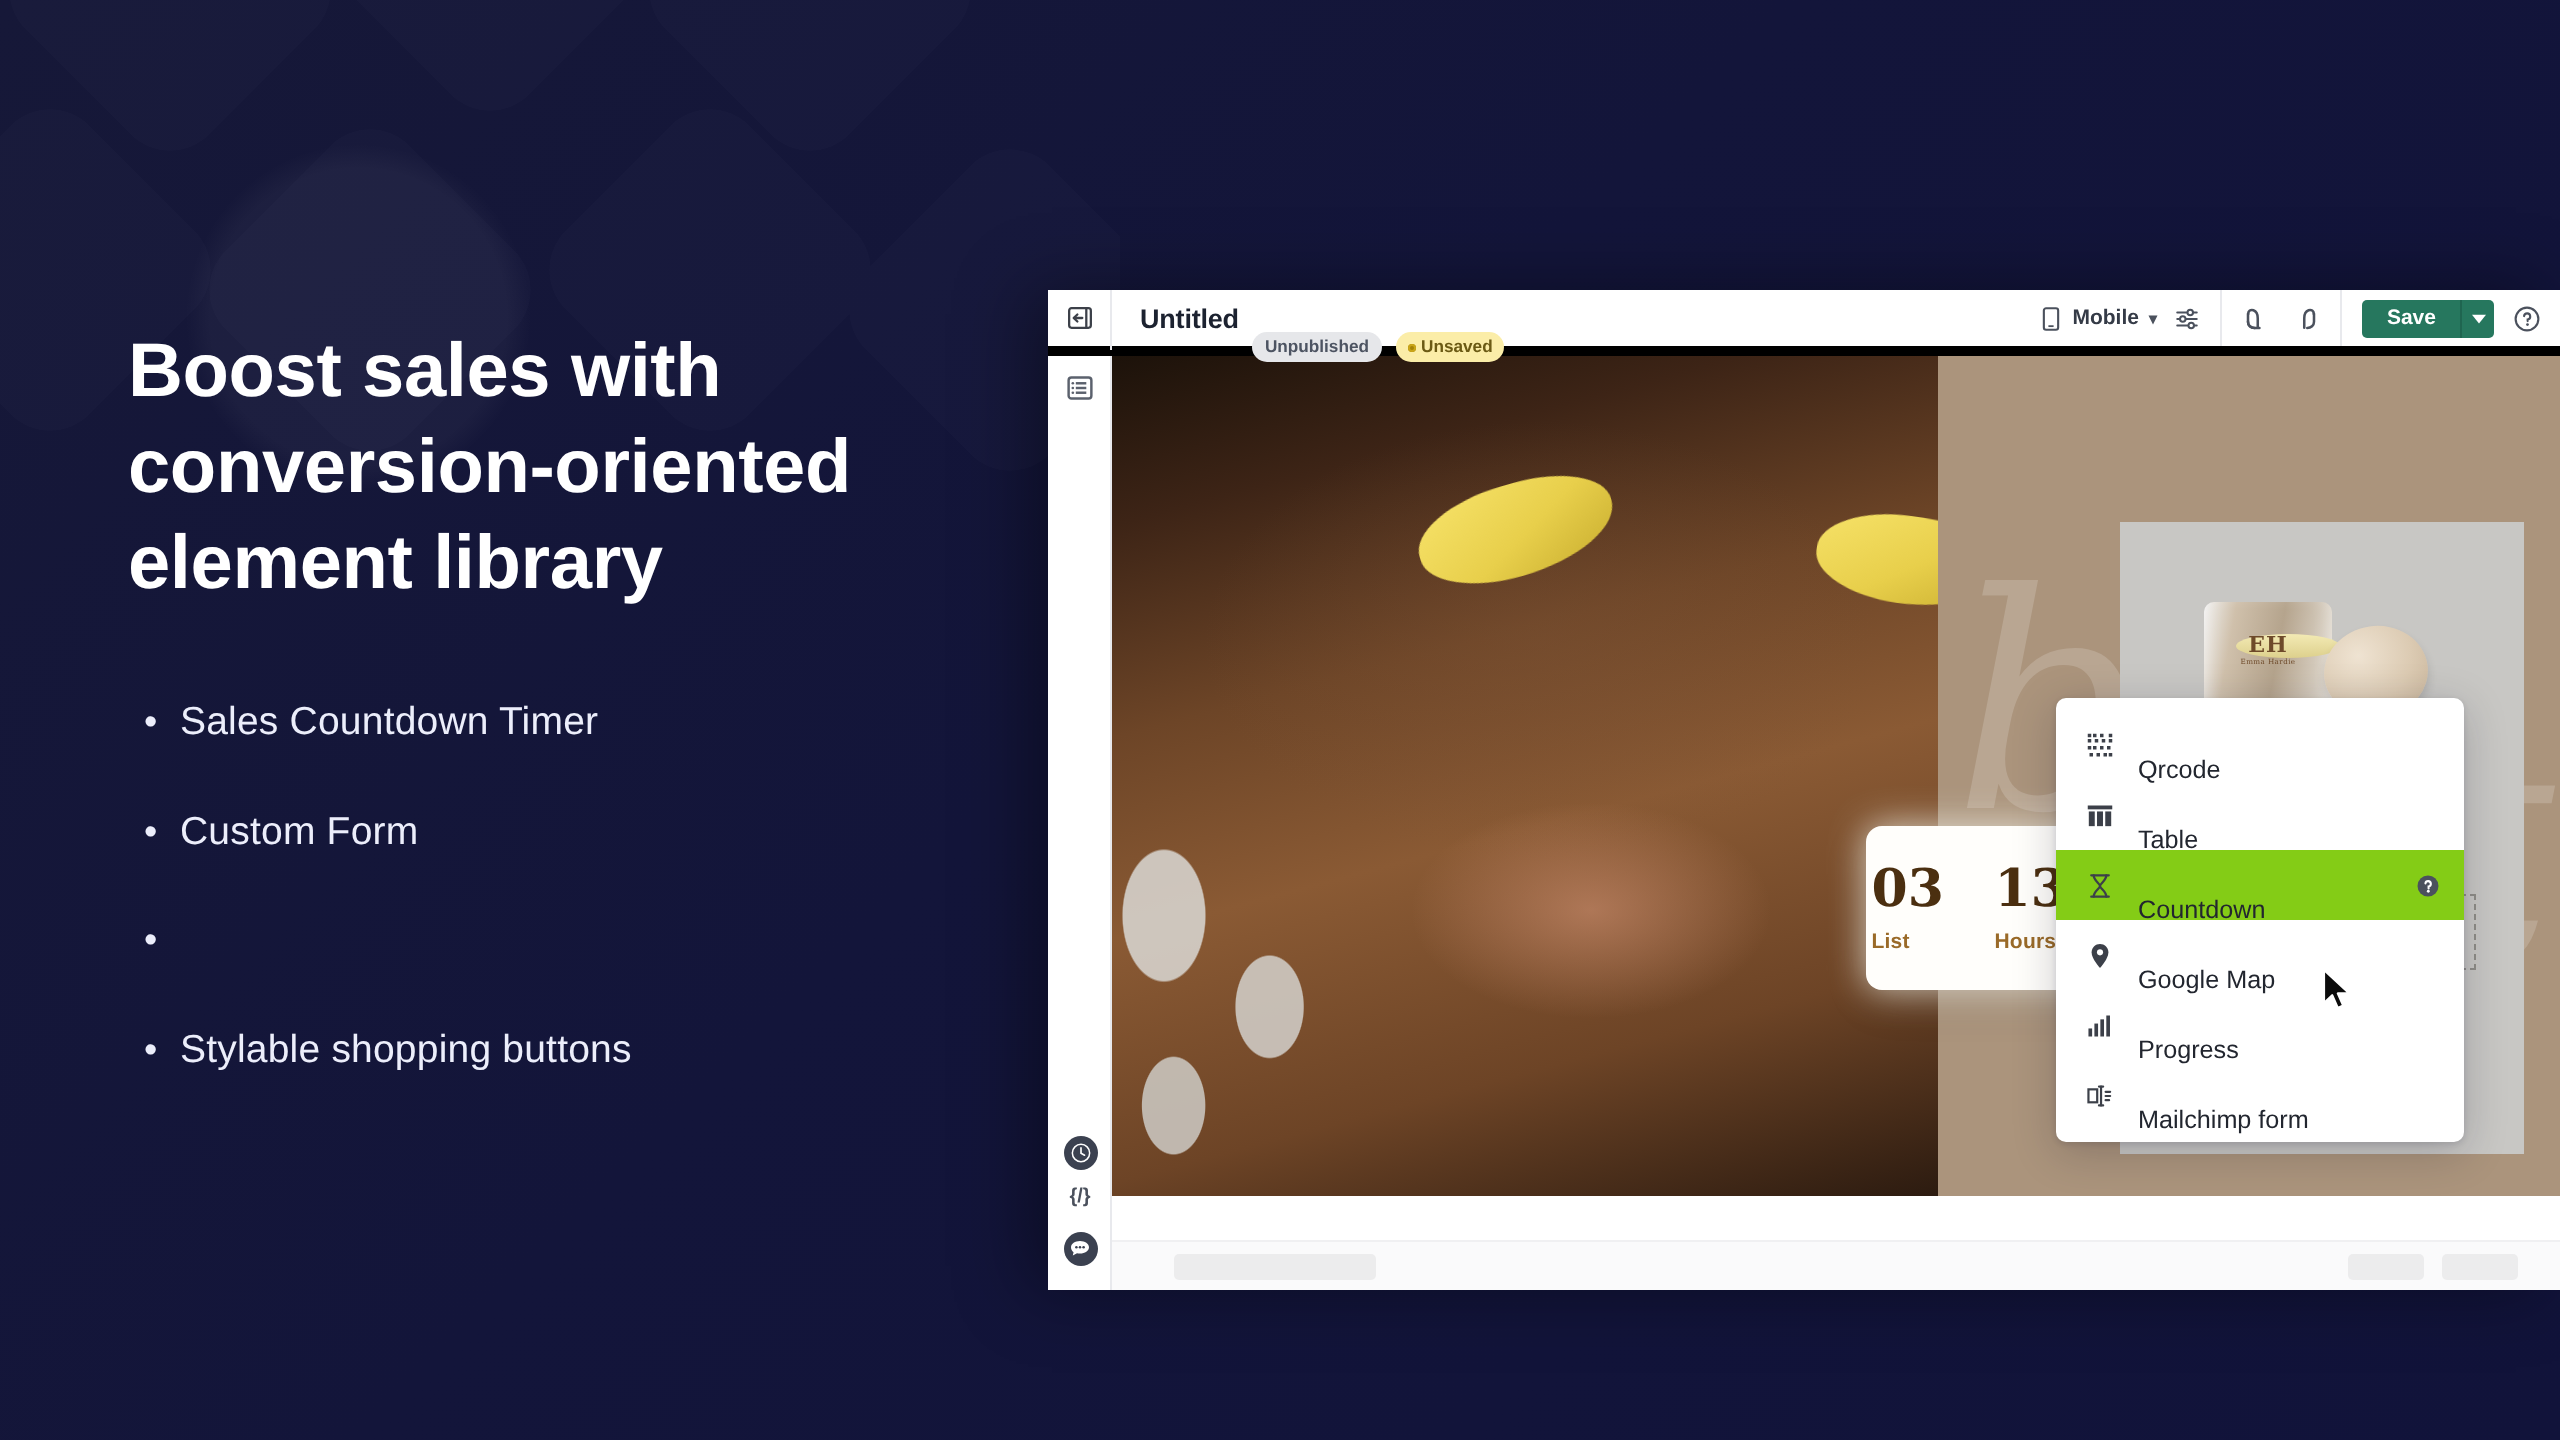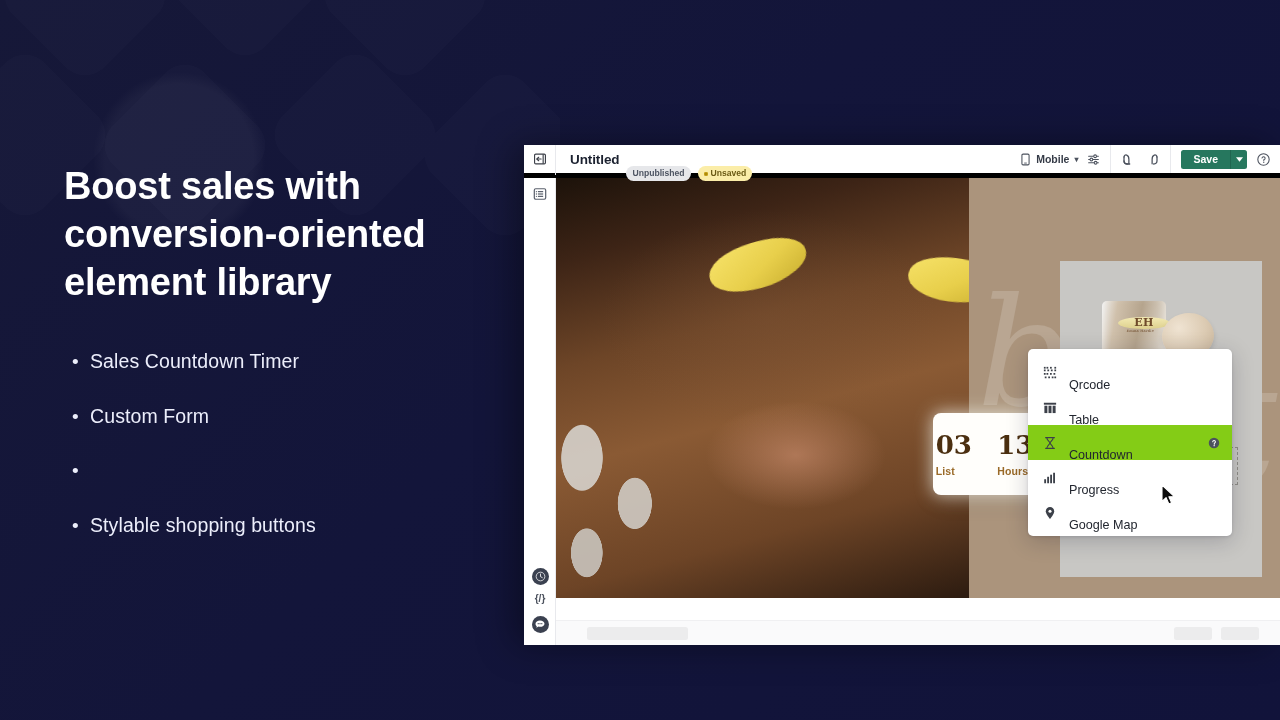--- a/index.html
+++ b/index.html
@@ -251,21 +251,21 @@
     border-radius: 5px 5px 9px 9px;
     box-shadow: inset 0 -6px 10px rgba(255,255,255,.5);
   }
   .jar-cream {
     position: absolute; left: 16px; top: 16px; width: 52px; height: 12px;
     background: linear-gradient(180deg, #f3eab4, #ddd08d);
     border-radius: 50%;
   }
   .jar-label {
     position: absolute; left: 22px; top: 34px; width: 40px;
-    text-align: right;
+    text-align: center;
     font-family: "DejaVu Serif", serif;
     color: #6e4a2a;
     font-size: 11px; font-weight: 700; line-height: 1;
     letter-spacing: .5px;
   }
   .jar-label .sub {
     display: block; font-size: 3.6px; font-weight: 400; margin-top: 2px; letter-spacing: .2px;
   }
   .jar-lid {
     position: absolute; left: 70px; top: 30px; width: 52px; height: 46px;
@@ -646,34 +646,45 @@
         <svg width="12" height="12" viewBox="0 0 16 16">
           <circle cx="8" cy="8" r="7" fill="#4b515d"></circle>
           <path d="M6.3 6.3 a1.8 1.8 0 1 1 2.1 2 V9.6" fill="none" stroke="#fff" stroke-width="1.4" stroke-linecap="round"></path>
           <circle cx="8.2" cy="11.5" r=".95" fill="#fff"></circle>
         </svg>
       </span>
     </div>
 
     <div class="menu-item">
       <span class="menu-icon">
+        <svg width="14" height="14" viewBox="0 0 16 16">
+          <path d="M8 1.2 C5.3 1.2 3.2 3.3 3.2 6 C3.2 9.6 8 14.8 8 14.8 C8 14.8 12.8 9.6 12.8 6 C12.8 3.3 10.7 1.2 8 1.2 Z" fill="#3c4049"></path>
+          <circle cx="8" cy="5.9" r="1.75" fill="#ffffff"></circle>
+        </svg>
+      </span>
+      <span class="menu-label">Google Map</span>
+    </div>
+
+    <div class="menu-item">
+      <span class="menu-icon">
         <svg width="14" height="14" viewBox="0 0 16 16" fill="#3c4049">
           <rect x="1.4" y="9.4" width="2.1" height="4.6"></rect>
           <rect x="4.8" y="6.6" width="2.1" height="7.4"></rect>
           <rect x="8.2" y="4.2" width="2.1" height="9.8"></rect>
           <rect x="11.6" y="2" width="2.1" height="12"></rect>
         </svg>
       </span>
       <span class="menu-label">Progress</span>
     </div>
 
     <div class="menu-item">
       <span class="menu-icon">
-        <svg width="14" height="14" viewBox="0 0 16 16">
-          <path d="M8 1.2 C5.3 1.2 3.2 3.3 3.2 6 C3.2 9.6 8 14.8 8 14.8 C8 14.8 12.8 9.6 12.8 6 C12.8 3.3 10.7 1.2 8 1.2 Z" fill="#3c4049"></path>
-          <circle cx="8" cy="5.9" r="1.75" fill="#ffffff"></circle>
-        </svg>
-      </span>
-      <span class="menu-label">Google Map</span>
-    </div>
-
+        <svg width="14" height="14" viewBox="0 0 16 16" fill="none" stroke="#3c4049" stroke-width="1.25" stroke-linecap="round">
+          <rect x="1.4" y="4.2" width="5" height="7.4"></rect>
+          <line x1="8.6" y1="2.6" x2="8.6" y2="13.4"></line>
+          <path d="M7.4 2.6 H9.8 M7.4 13.4 H9.8"></path>
+          <path d="M11.2 5.6 H13.8 M11.2 8 H13.8 M11.2 10.4 H13.2"></path>
+        </svg>
+      </span>
+      <span class="menu-label">Mailchimp form</span>
+    </div>
   </div>
 </div>
 
 </body></html>

